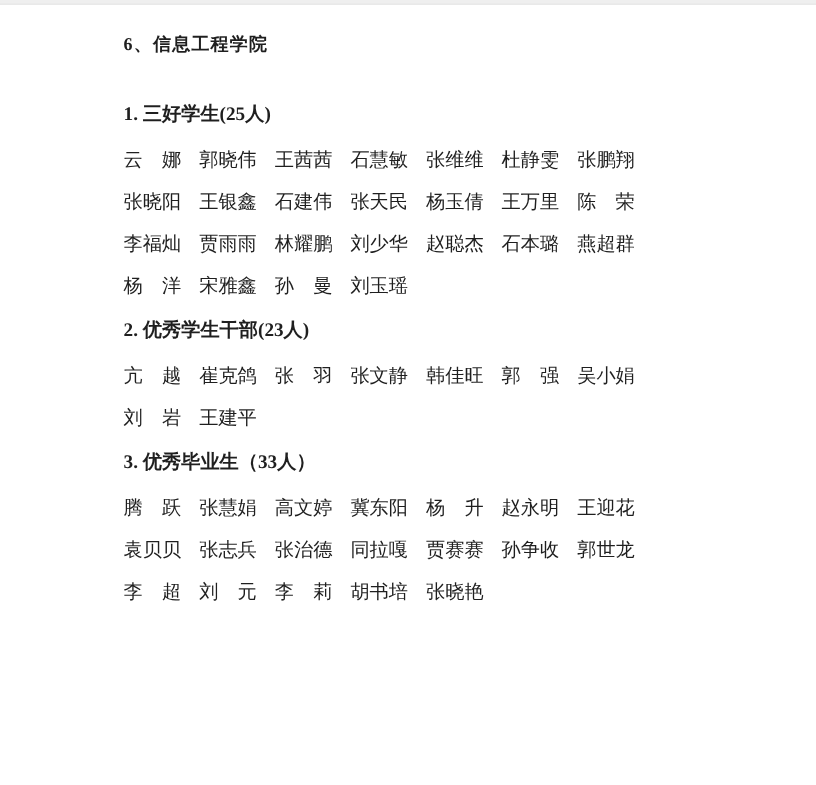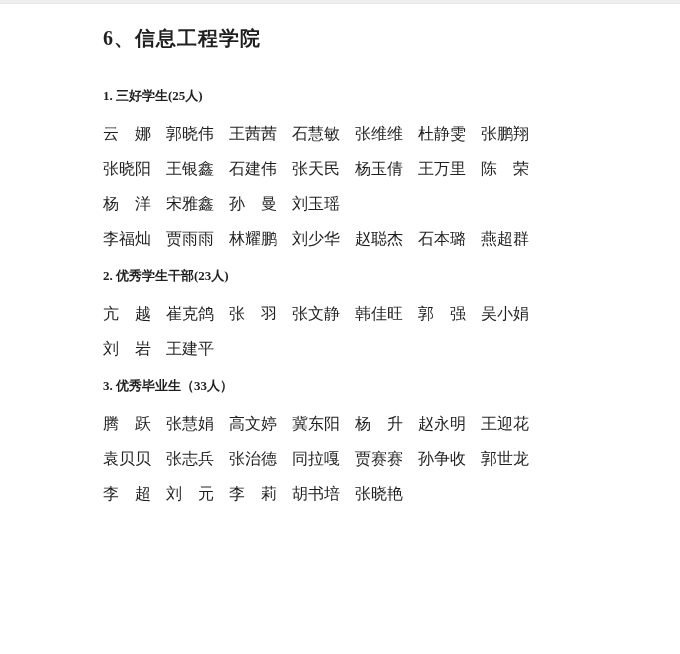--- a/index.html
+++ b/index.html
@@ -19,29 +19,29 @@
     border-bottom: 1px solid #e6e6e6;
   }
   .doc {
     position: absolute;
     left: 103px;
     top: 0;
     width: 460px;
   }
   .title {
     margin-top: 28px;
-    font-size: 20px;
+    font-size: 15px;
     font-weight: 700;
     line-height: 20px;
     letter-spacing: 1px;
     white-space: pre;
   }
   .section-heading {
     margin-top: 15px;
-    font-size: 13px;
+    font-size: 16px;
     font-weight: 700;
     line-height: 20px;
     white-space: pre;
   }
   .section:first-of-type .section-heading {
     margin-top: 38px;
   }
   .rows { margin-top: 20px; }
   .name-row {
     display: flex;
@@ -82,33 +82,33 @@
           <div class="name-row">
             <span class="student-name">张晓阳</span>
             <span class="student-name">王银鑫</span>
             <span class="student-name">石建伟</span>
             <span class="student-name">张天民</span>
             <span class="student-name">杨玉倩</span>
             <span class="student-name">王万里</span>
             <span class="student-name">陈　荣</span>
           </div>
           <div class="name-row">
-            <span class="student-name">杨　洋</span>
-            <span class="student-name">宋雅鑫</span>
-            <span class="student-name">孙　曼</span>
-            <span class="student-name">刘玉瑶</span>
-          </div>
-          <div class="name-row">
             <span class="student-name">李福灿</span>
             <span class="student-name">贾雨雨</span>
             <span class="student-name">林耀鹏</span>
             <span class="student-name">刘少华</span>
             <span class="student-name">赵聪杰</span>
             <span class="student-name">石本璐</span>
             <span class="student-name">燕超群</span>
+          </div>
+          <div class="name-row">
+            <span class="student-name">杨　洋</span>
+            <span class="student-name">宋雅鑫</span>
+            <span class="student-name">孙　曼</span>
+            <span class="student-name">刘玉瑶</span>
           </div>
         </div>
       </section>
       <section class="section">
         <h2 class="section-heading">2. 优秀学生干部(23人)</h2>
         <div class="rows">
           <div class="name-row">
             <span class="student-name">亢　越</span>
             <span class="student-name">崔克鸽</span>
             <span class="student-name">张　羽</span>

